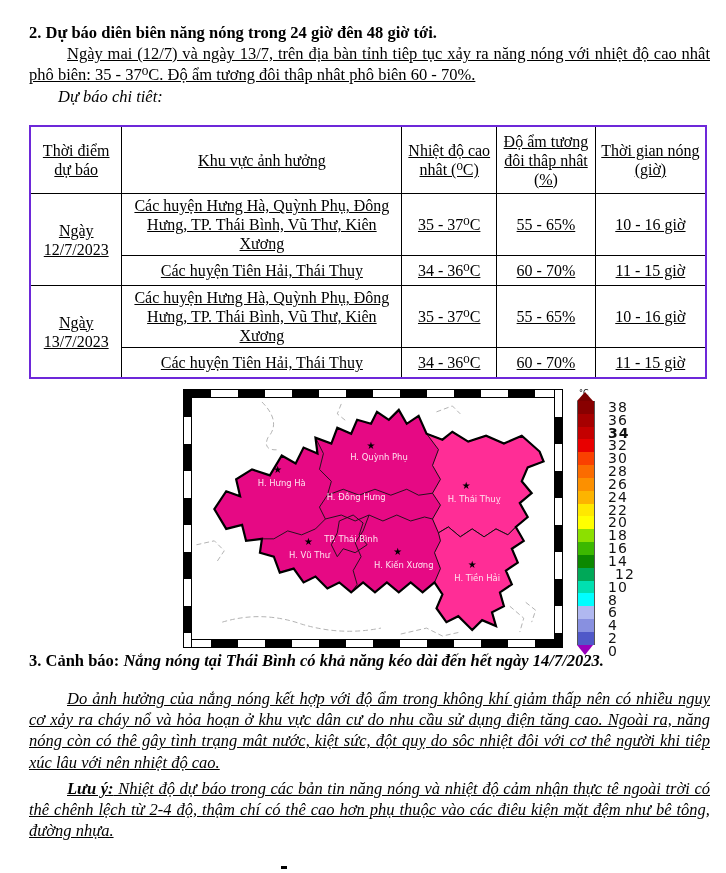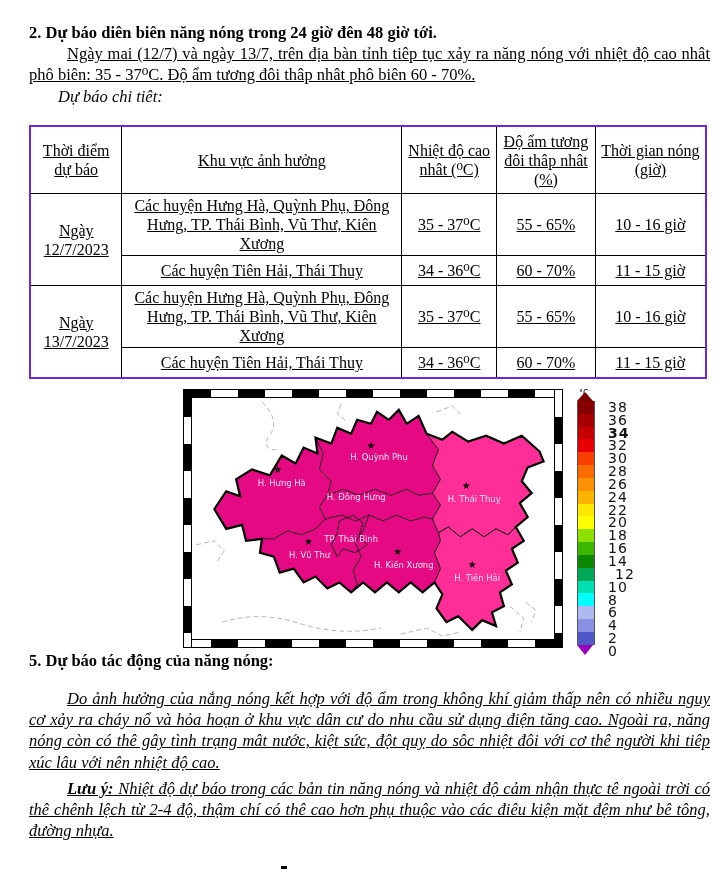--- a/index.html
+++ b/index.html
@@ -228,23 +228,23 @@
           <div class="cb-tick" style="top: 188.75px;">8</div>
           <div class="cb-tick" style="top: 201.6px;">6</div>
           <div class="cb-tick" style="top: 214.45px;">4</div>
           <div class="cb-tick" style="top: 227.3px;">2</div>
           <div class="cb-tick" style="top: 240.15px;">0</div>
         </div>
     </div>
   </div>
 
 
-
-
-  <p class="item">5. Dự báo tác động của năng nóng:</p>
+  <p class="item"><span>3. Cảnh báo: </span><span class="warn">Nắng nóng tại Thái Bình có khả năng kéo dài đến hết ngày 14/7/2023.</span></p>
+
+
 
   <p class="impact j indent">Do ảnh hưởng của nắng nóng kết hợp với độ ẩm trong không khí giảm thấp nên có nhiều nguy cơ xảy ra cháy nổ và hỏa hoạn ở khu vực dân cư do nhu cầu sử dụng điện tăng cao. Ngoài ra, năng nóng còn có thê gây tình trạng mât nước, kiệt sức, đột quỵ do sôc nhiệt đôi với cơ thê người khi tiêp xúc lâu với nên nhiệt độ cao.</p>
 
   <p class="note j indent"><span class="note-lead">Lưu ý:</span><span> Nhiệt độ dự báo trong các bản tin năng nóng và nhiệt độ cảm nhận thực tê ngoài trời có thê chênh lệch từ 2-4 độ, thậm chí có thê cao hơn phụ thuộc vào các điêu kiện mặt đệm như bê tông, đường nhựa.</span></p>
 
 </div>
 
 <div class="stray"></div>
 
 </body></html>

